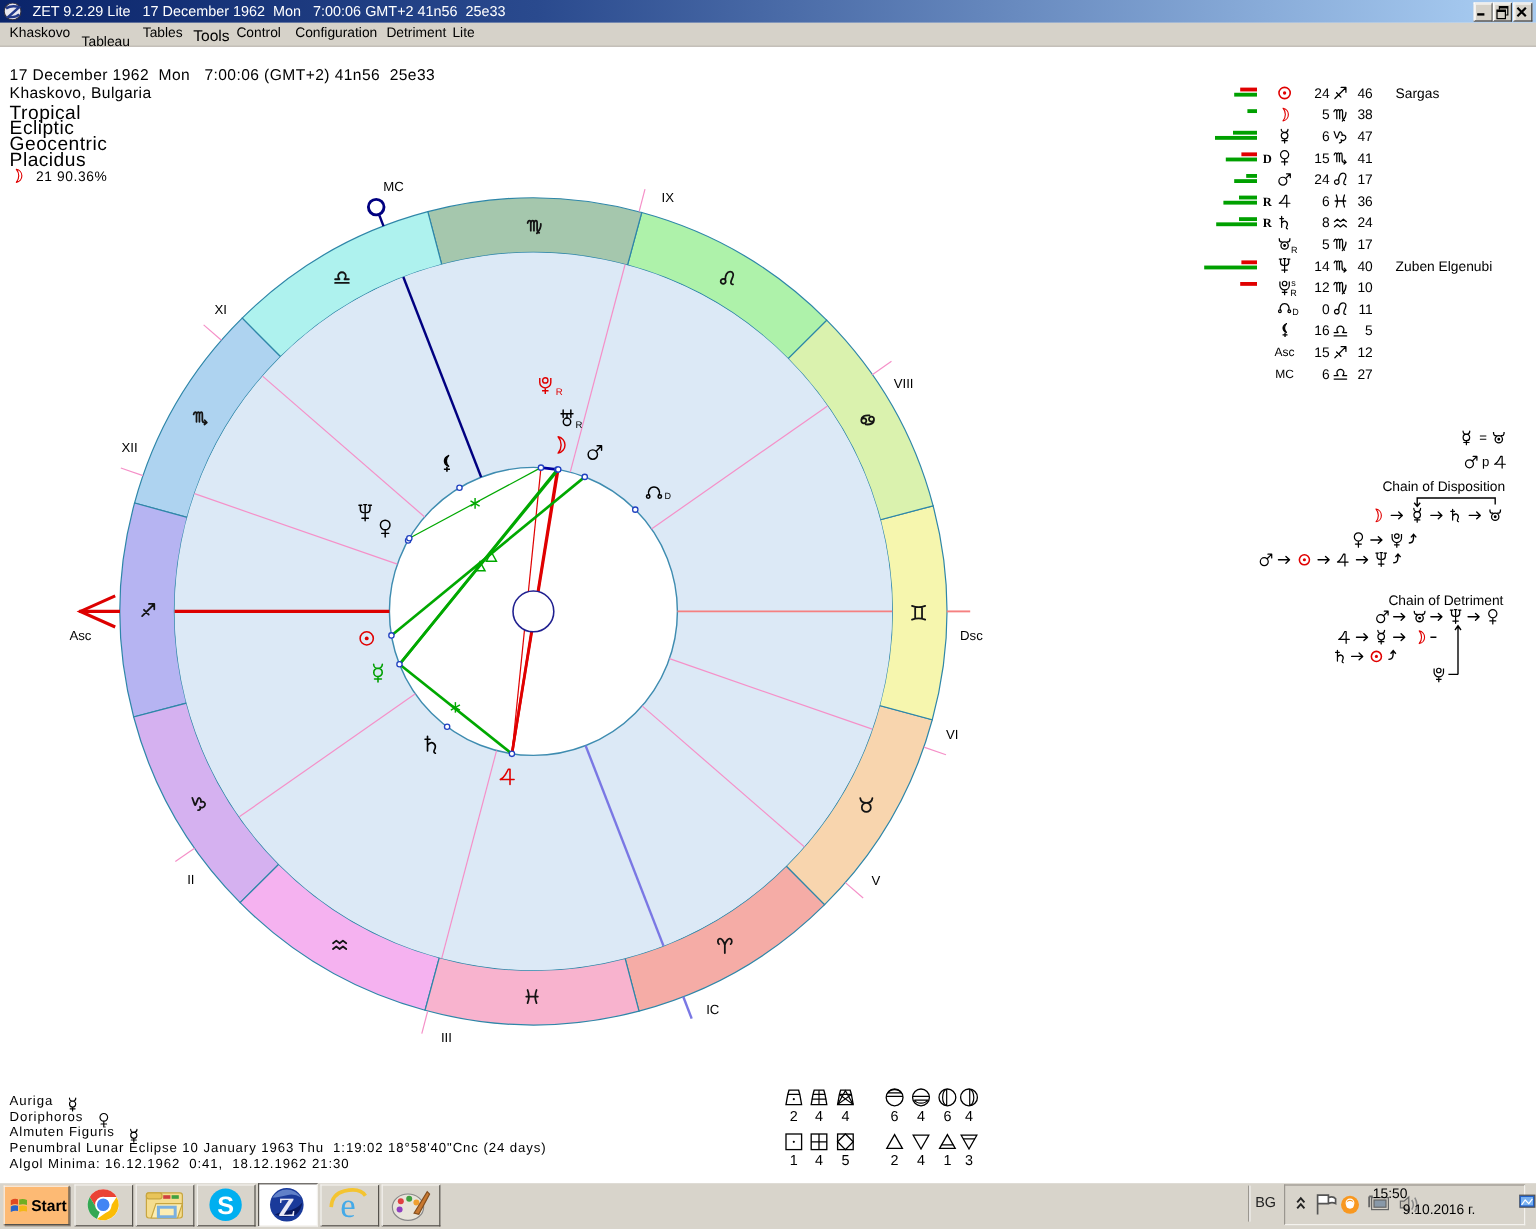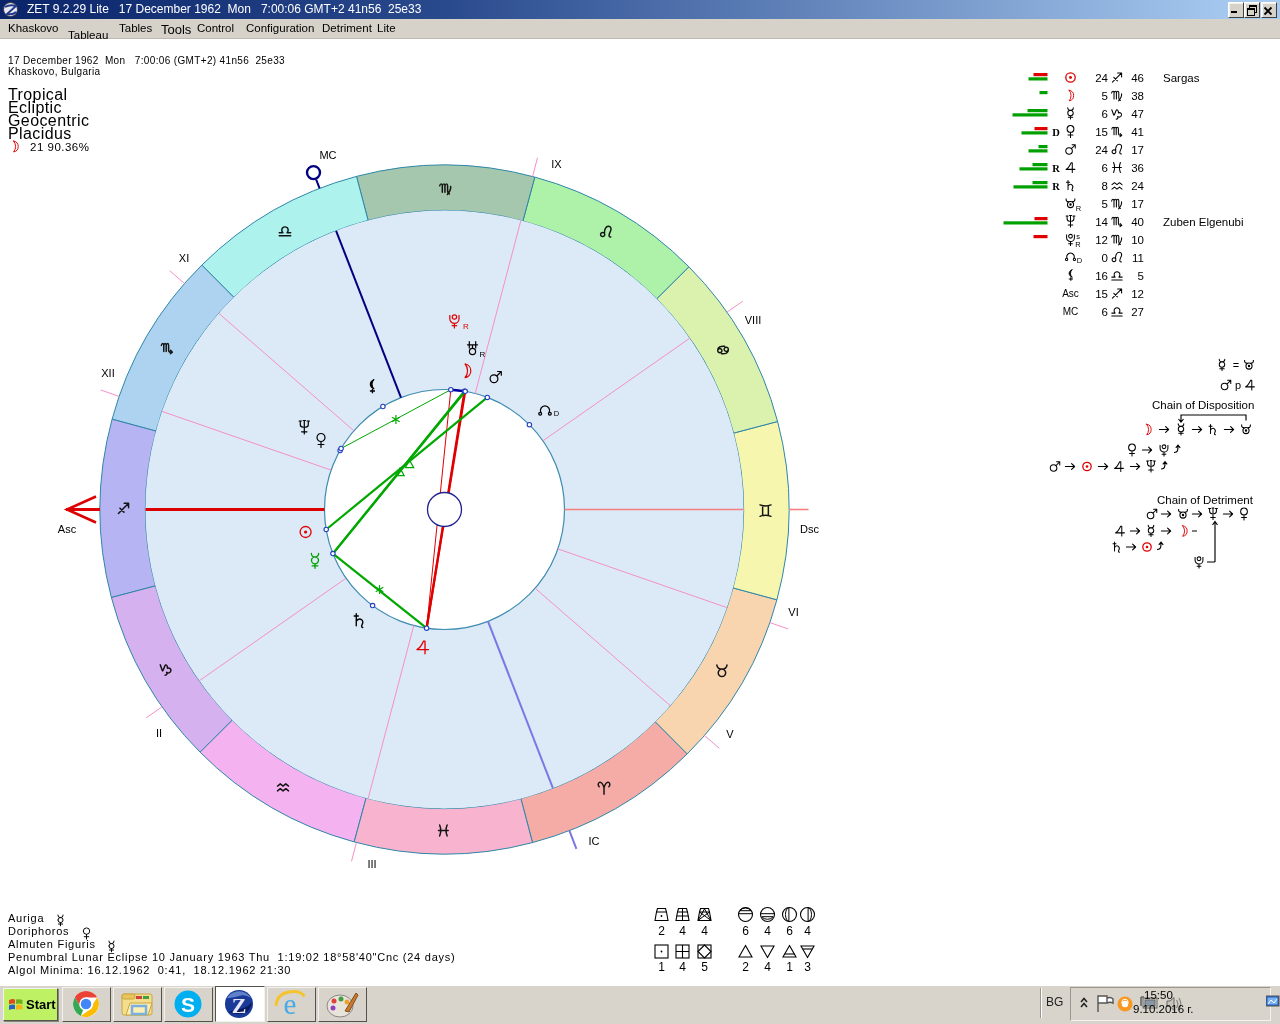--- a/index.html
+++ b/index.html
@@ -22,21 +22,21 @@
     </svg></div>
 <div class="a" style="left:0;top:19px;width:1280px;height:19px;background:#d6d2c9;border-bottom:1px solid #bdb9b2"></div>
 <div class="a" style="left:8px;top:21.5px;font-size:11.5px;color:#000">Khaskovo</div>
 <div class="a" style="left:68px;top:29px;font-size:11.5px;color:#000">Tableau</div>
 <div class="a" style="left:119px;top:21.5px;font-size:11.5px;color:#000">Tables</div>
 <div class="a" style="left:161px;top:21.5px;font-size:13px;color:#000">Tools</div>
 <div class="a" style="left:197px;top:21.5px;font-size:11.5px;color:#000">Control</div>
 <div class="a" style="left:246px;top:21.5px;font-size:11.5px;color:#000">Configuration</div>
 <div class="a" style="left:322px;top:21.5px;font-size:11.5px;color:#000">Detriment</div>
 <div class="a" style="left:377px;top:21.5px;font-size:11.5px;color:#000">Lite</div>
-<div class="a" style="left:8px;top:55px;font-size:10px;color:#000;letter-spacing:0.35px">17 December 1962&nbsp; Mon&nbsp;&nbsp; 7:00:06 (GMT+2) 41n56&nbsp; 25e33<br>Khaskovo, Bulgaria</div>
+<div class="a" style="left:8px;top:55px;font-size:13px;color:#000;letter-spacing:0.35px">17 December 1962&nbsp; Mon&nbsp;&nbsp; 7:00:06 (GMT+2) 41n56&nbsp; 25e33<br>Khaskovo, Bulgaria</div>
 <div class="a" style="left:8px;top:88px;font-size:16px;color:#000;line-height:13px;letter-spacing:0.4px">Tropical<br>Ecliptic<br>Geocentric<br>Placidus</div>
 <svg class="a" style="left:8px;top:139px" width="110" height="15">
     <path transform="translate(7,7.5) scale(0.8)" d="M-1.7,-6.8 A6.9,6.9 0 0 1 -1.7,6.8 A10.5,10.5 0 0 0 -1.7,-6.8 Z" fill="none" stroke="#E00000" stroke-width="1.2" stroke-linecap="round" stroke-linejoin="round"></path>
     <text x="22" y="11.5" font-size="11.5" font-family="Liberation Sans, sans-serif" letter-spacing="0.5">21 90.36%</text>
   </svg>
 <div class="a" style="left:8px;top:912px;font-size:11px;color:#000;line-height:13.1px;letter-spacing:0.75px">Auriga<br>Doriphoros<br>Almuten Figuris<br>Penumbral Lunar Eclipse 10 January 1963 Thu&nbsp; 1:19:02 18°58'40"Cnc (24 days)<br>Algol Minima: 16.12.1962&nbsp; 0:41,&nbsp; 18.12.1962 21:30</div>
 <svg xmlns="http://www.w3.org/2000/svg" width="1280" height="1024" style="position:absolute;left:0;top:0" font-family="Liberation Sans, sans-serif">
 <path d="M532.5,842.6 A344.5,344.5 0 0 0 687.2,753.9 L655.2,721.7 A299.0,299.0 0 0 1 520.9,798.6 Z" fill="#F5ACA6" stroke="#2E86A8" stroke-width="1"></path>
 <path d="M687.2,753.9 A344.5,344.5 0 0 0 776.9,599.8 L733.0,587.9 A299.0,299.0 0 0 1 655.2,721.7 Z" fill="#F8D5AE" stroke="#2E86A8" stroke-width="1"></path>
 <path d="M776.9,599.8 A344.5,344.5 0 0 0 777.6,421.5 L733.6,433.1 A299.0,299.0 0 0 1 733.0,587.9 Z" fill="#F6F6AE" stroke="#2E86A8" stroke-width="1"></path>
@@ -361,21 +361,21 @@
     <line x1="802.5" y1="949.0" x2="812.5" y2="949.0" stroke="#000" stroke-width="1.1"></line>
 <text x="661.5" y="971" font-size="12" fill="#000" text-anchor="middle">1</text>
 <text x="682.5" y="971" font-size="12" fill="#000" text-anchor="middle">4</text>
 <text x="704.5" y="971" font-size="12" fill="#000" text-anchor="middle">5</text>
 <text x="745.5" y="971" font-size="12" fill="#000" text-anchor="middle">2</text>
 <text x="767.5" y="971" font-size="12" fill="#000" text-anchor="middle">4</text>
 <text x="789.5" y="971" font-size="12" fill="#000" text-anchor="middle">1</text>
 <text x="807.5" y="971" font-size="12" fill="#000" text-anchor="middle">3</text>
 </svg>
 <div class="a" style="left:0;top:985px;width:1280px;height:39px;background:#d8d4cb;border-top:1px solid #fff"></div>
-<div class="a" style="left:3px;top:988px;width:53px;height:31px;background:#bef264;border:1px solid;border-color:#f4f2ee #55524c #55524c #f4f2ee;box-shadow:1px 1px 0 #8a867f">
+<div class="a" style="left:3px;top:988px;width:53px;height:31px;background:#fdba74;border:1px solid;border-color:#f4f2ee #55524c #55524c #f4f2ee;box-shadow:1px 1px 0 #8a867f">
  <svg width="20" height="20" style="position:absolute;left:2px;top:5px">
       <path d="M3,6.2 Q6,4.4 9,5.4 L9,9.8 Q6,8.8 3,10.4 Z" fill="#e04a22"></path>
       <path d="M10,5.6 Q13.5,4.6 16.5,6 L16.5,10.2 Q13.5,9 10,10 Z" fill="#6fae22"></path>
       <path d="M3,11.4 Q6,9.8 9,10.8 L9,15.2 Q6,14.4 3,16 Z" fill="#2a64c8"></path>
       <path d="M10,11 Q13.5,10 16.5,11.4 L16.5,15.6 Q13.5,14.6 10,16 Z" fill="#f2b717"></path>
     </svg>
  <span style="position:absolute;left:22px;top:8px;font-weight:bold;font-size:13px">Start</span>
 </div>
 <div class="a" style="left:62px;top:987px;width:47px;height:33px;background:#d8d4cb;border:1px solid;border-color:#f4f2ee #55524c #55524c #f4f2ee">
 <svg width="30" height="30" style="position:absolute;left:8px;top:1px">
@@ -437,17 +437,17 @@
     <circle cx="50" cy="8.4" r="3.2" fill="none" stroke="#fff" stroke-width="1"></circle>
 <g stroke="#666" fill="#d8d4cb">
       <rect x="68" y="4" width="14" height="10"></rect>
       <rect x="70" y="6" width="10" height="6" fill="#8898a8"></rect>
       <path d="M66,3 L66,12 M66,3 L69,3" stroke-width="1.6"></path>
     </g>
 <path d="M92,7 L95,7 L99,3.5 L99,16.5 L95,12.5 L92,12.5 Z" fill="#c8c4ba" stroke="#666"></path>
     <path d="M101.5,6 Q104,10 101.5,14 M104,4 Q107.5,10 104,16" stroke="#888" fill="none" stroke-width="1.3"></path>
 </svg>
 <div class="a" style="left:1144px;top:989px;width:40px;font-size:11.5px;color:#000">15:50</div>
-<div class="a" style="left:1133px;top:1003px;font-size:11.5px;color:#000">9.10.2016 г.</div>
+<div class="a" style="left:1169px;top:1003px;font-size:11.5px;color:#000">9.10.2016 г.</div>
 <svg class="a" style="left:1266px;top:995px" width="14" height="14">
     <rect x="0" y="1" width="13" height="10" fill="#2060c8" stroke="#555"></rect>
     <rect x="1.5" y="2.5" width="10" height="7" fill="#78b0f0"></rect>
     <path d="M2,9 L5,5 L8,8 L11,4" stroke="#fff" stroke-width="1" fill="none"></path>
   </svg>
 </body></html>

